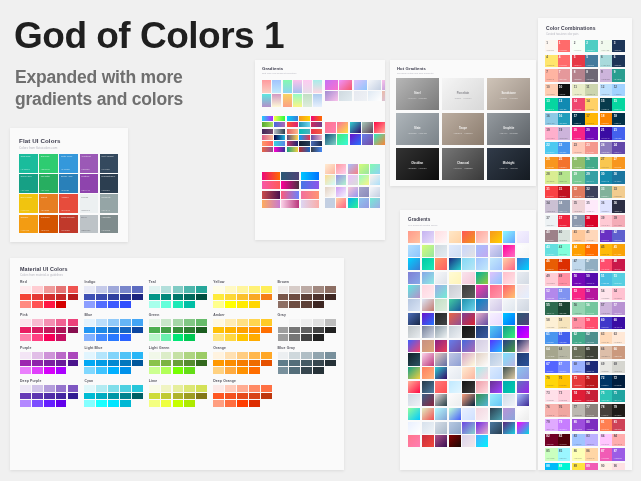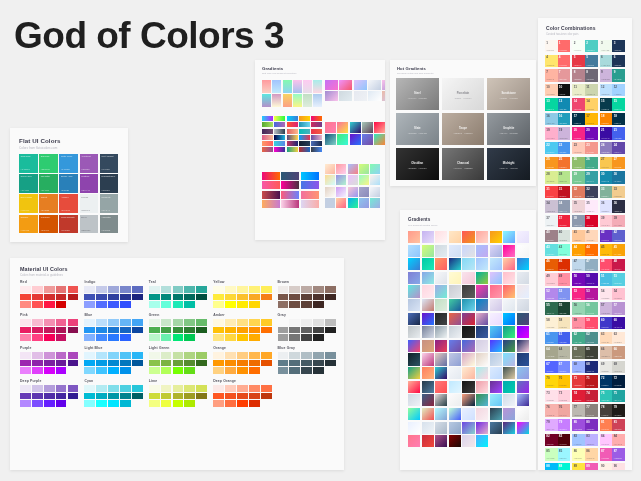--- a/index.html
+++ b/index.html
@@ -144,21 +144,22 @@
     color:rgba(255,255,255,.62);line-height:2.4px;
   }
   .combo .half.on-light em{color:rgba(55,55,65,.8);}
   .combo .half.on-light tt{color:rgba(55,55,65,.45);}
 </style>
 </head>
 <body style="background: rgb(240, 240, 240);">
 
 <div id="stage">
 
-  <div class="hero-title" style="color: rgb(31, 31, 31);">God of Colors 3</div>
+  <div class="hero-title" style="color: rgb(31, 31, 31);">God of Colors 1</div>
+  <div class="hero-sub" style="color: rgb(111, 111, 111);">Expanded with more gradients and colors</div>
 
   <div class="panel" id="flatui">
     <div class="p-title">Flat UI Colors</div>
     <div class="p-sub">Colors from flatuicolors.com</div>
     <div id="flat-grid">
         <div class="sw" style="background: rgb(26, 188, 156);">
           <i>Turquoise</i>
           <u>#1ABC9C</u>
         </div>
         <div class="sw" style="background: rgb(46, 204, 113);">

